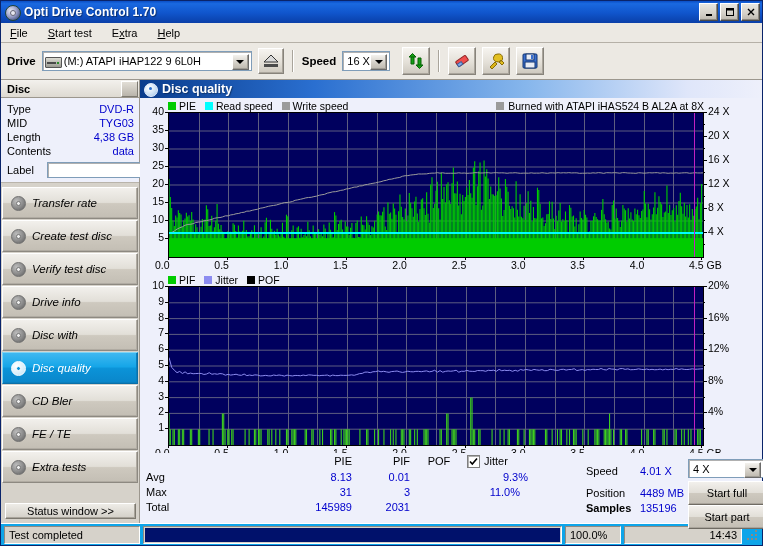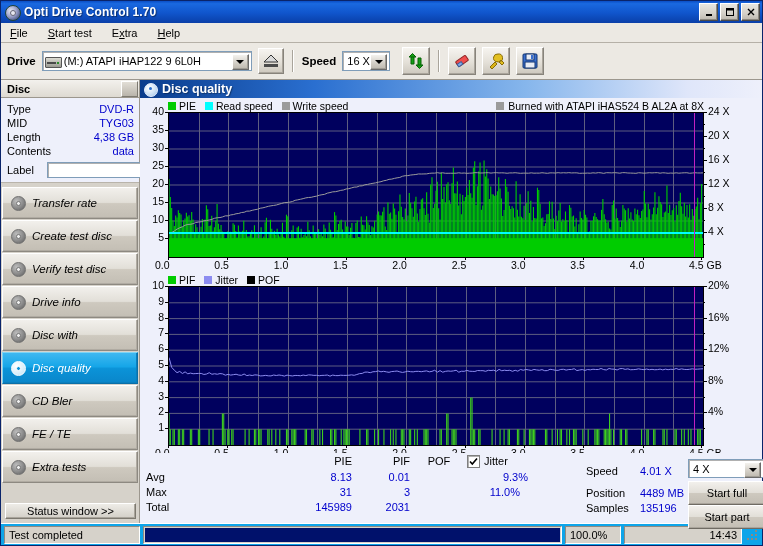--- a/index.html
+++ b/index.html
@@ -1247,21 +1247,21 @@
         <span class="stv" style="left:322px;top:33px;width:58px;">11.0%</span>
 
         <span class="st" style="left:6px;top:48px;">Total</span>
         <span class="stv" style="left:148px;top:48px;width:64px;">145989</span>
         <span class="stv" style="left:222px;top:48px;width:48px;">2031</span>
 
         <span class="st" style="left:446px;top:12px;">Speed</span>
         <span class="stv" style="left:500px;top:12px;">4.01 X</span>
         <span class="st" style="left:446px;top:34px;">Position</span>
         <span class="stv" style="left:500px;top:34px;">4489 MB</span>
-        <span class="st" style="left:446px;top:49px;">Samples</span>
+        <span class="st" style="left:446px;top:49px;font-weight:bold;">Samples</span>
         <span class="stv" style="left:500px;top:49px;">135196</span>
 
         <div class="speedsel" style="left:548px;top:6px;">
           <span>4 X</span>
           <div class="combo-arrow" style="top:2px;">
               <i class="arrow-dn"></i>
             </div>
         </div>
         <div class="actbtn" style="left:548px;top:28px;">Start full</div>
         <div class="actbtn" style="left:548px;top:52px;">Start part</div>

